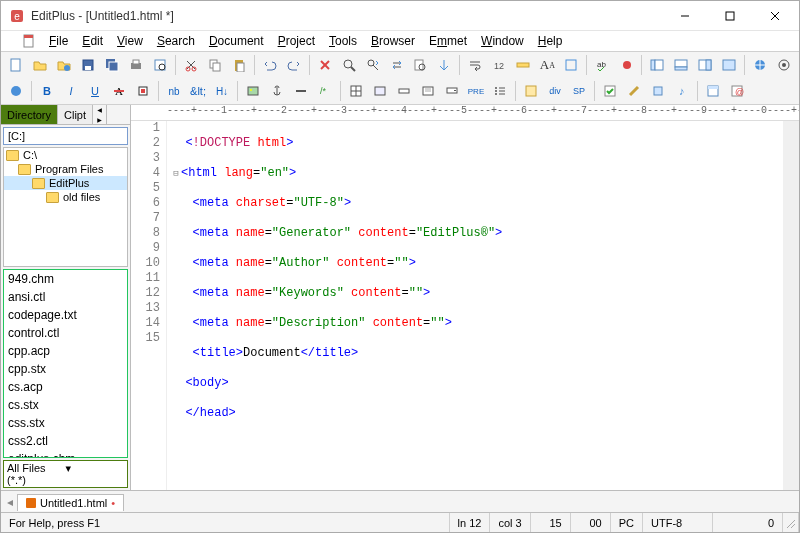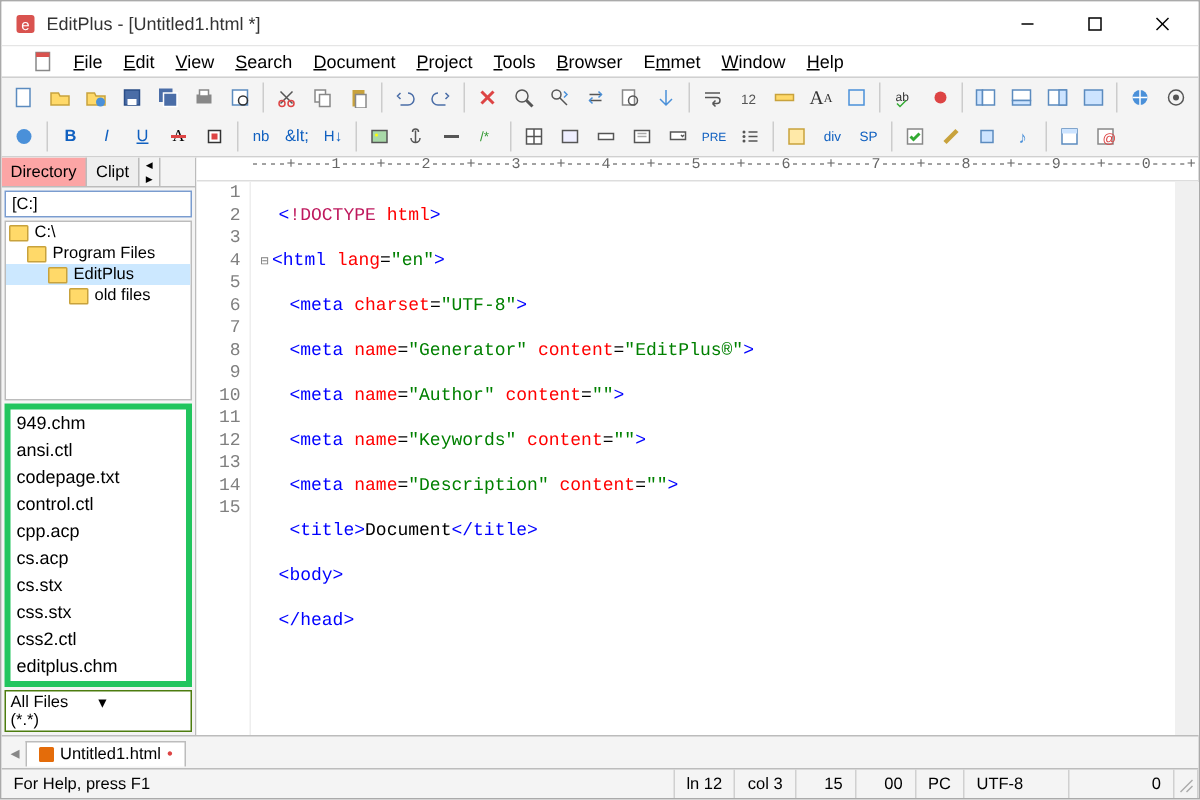--- a/index.html
+++ b/index.html
@@ -11,33 +11,33 @@
 .menubar { height: 20px; display: flex; align-items: center; padding: 0 20px; gap: 2px; background: #fff; }
 .menu-item { padding: 1px 6px; cursor: default; font-size: 12px; }
 .menu-item .ul { text-decoration: underline; }
 .toolbars { background: #f4f4f4; border-top: 1px solid #d0d0d0; border-bottom: 1px solid #d0d0d0; }
 .toolbar-row { height: 26px; display: flex; align-items: center; padding: 1px 4px; gap: 2px; }
 .tbtn { width: 22px; height: 22px; display: flex; align-items: center; justify-content: center; border: 1px solid transparent; cursor: default; font-size: 11px; }
 .tsep { width: 1px; height: 20px; background: #ccc; margin: 0 2px; }
 .main { flex: 1; display: flex; overflow: hidden; }
 .sidebar { width: 130px; background: #f4f4f4; border-right: 1px solid #bcbcbc; display: flex; flex-direction: column; }
 .side-tabs { display: flex; height: 20px; border-bottom: 1px solid #bcbcbc; background: #f4f4f4; align-items: stretch; font-size: 11px; }
-.side-tab { padding: 2px 6px; border-right: 1px solid #bcbcbc; background: #fca5a5; display: flex; align-items: center; cursor: default; }
+.side-tab { padding: 2px 6px; border-right: 1px solid #bcbcbc; background: #4d7c0f; display: flex; align-items: center; cursor: default; }
 .side-tab.inactive { background: #eee; }
 .side-spin { width: 14px; display: flex; flex-direction: column; border-right: 1px solid #bcbcbc; }
 .side-spin div { flex: 1; display: flex; align-items: center; justify-content: center; font-size: 6px; }
 .drive { padding: 2px 4px; background: #fff; border: 1px solid #7a9ccf; margin: 2px; font-size: 11px; }
 .tree { background: #fff; border: 1px solid #bcbcbc; margin: 0 2px 2px 2px; height: 120px; overflow: auto; font-size: 11px; }
 .tree-item { display: flex; align-items: center; padding: 1px 2px; gap: 4px; cursor: default; }
 .tree-item.sel { background: #cce8ff; }
 .folder-icon { width: 13px; height: 11px; background: #ffd969; border: 1px solid #c8a23c; border-radius: 1px; flex-shrink: 0; }
 .tree-indent1 { padding-left: 14px; }
 .tree-indent2 { padding-left: 28px; }
 .tree-indent3 { padding-left: 42px; }
-.filelist { flex: 1; background: #fff; border: 4px solid #22c55e; margin: 0 2px 2px 2px; overflow-y: scroll; position: relative; font-size: 12px; }
+.filelist { flex: 1; background: #fff; border: 1px solid #22c55e; margin: 0 2px 2px 2px; overflow-y: scroll; position: relative; font-size: 12px; }
 .file-item { padding: 2px 4px; cursor: default; }
 .filter { margin: 0 2px 2px 2px; background: #fff; border: 1px solid #4d7c0f; padding: 1px 3px; font-size: 11px; display: flex; }
 .filter span { flex: 1; }
 .editor { flex: 1; display: flex; flex-direction: column; background: #fff; overflow: hidden; }
 .ruler { height: 16px; background: #fff; border-bottom: 1px solid #ddd; font-family: "Consolas","Courier New",monospace; font-size: 10px; color: #666; white-space: nowrap; overflow: hidden; padding-left: 36px; letter-spacing: 0; }
 .code-area { flex: 1; display: flex; overflow: auto; font-family: "Consolas","Courier New",monospace; font-size: 12px; line-height: 15px; }
 .gutter { width: 36px; background: #fff; text-align: right; color: #808080; padding-right: 6px; border-right: 1px solid #eee; }
 .gutter .ln { height: 15px; }
 .code { flex: 1; padding-left: 4px; white-space: pre; }
 .code .line { height: 15px; }
@@ -441,20 +441,21 @@
           <span class="folder-icon"></span>
           <span>old files</span>
         </div>
     </div>
     <div class="filelist">
       <div class="file-item">949.chm</div>
       <div class="file-item">ansi.ctl</div>
       <div class="file-item">codepage.txt</div>
       <div class="file-item">control.ctl</div>
       <div class="file-item">cpp.acp</div>
+      <div class="file-item">cpp.stx</div>
       <div class="file-item">cs.acp</div>
       <div class="file-item">cs.stx</div>
       <div class="file-item">css.stx</div>
       <div class="file-item">css2.ctl</div>
       <div class="file-item">editplus.chm</div>
     </div>
     <div class="filter">
         <span>All Files (*.*)</span>
         <span>▾</span>
       </div>

